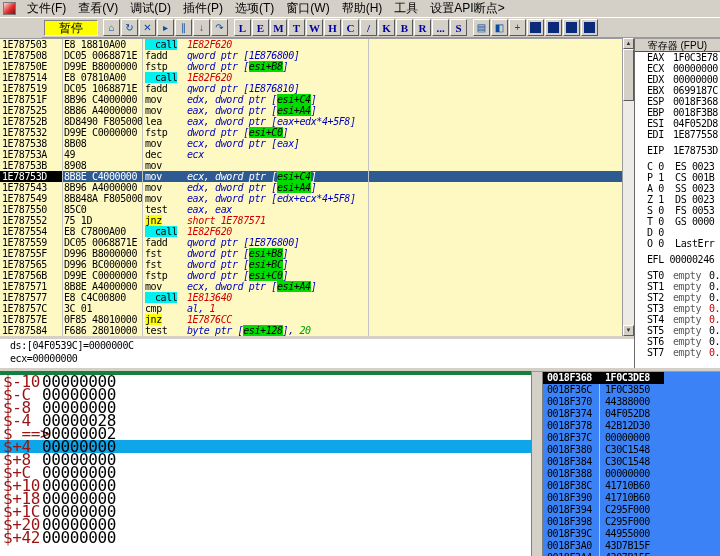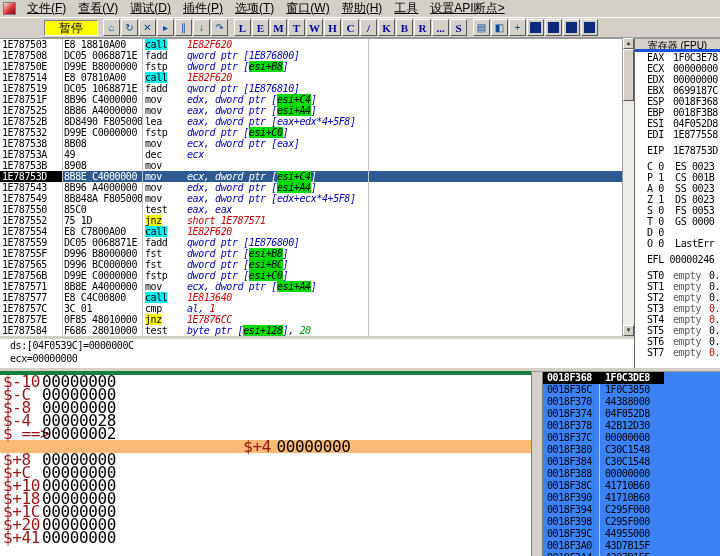--- a/index.html
+++ b/index.html
@@ -1,42 +1,42 @@
 <!DOCTYPE html>
 <html><head>
 <meta charset="utf-8">
 <style>
   *{margin:0;padding:0;box-sizing:border-box;}
   html,body{width:720px;height:556px;}
   body{position:relative;overflow:hidden;background:#d4d0c8;font-family:"Liberation Sans",sans-serif;}
   .mono{font-family:"DejaVu Sans Mono",monospace;letter-spacing:-0.4px;}
 
   
-  .menubar{position:absolute;top:0;left:0;width:720px;height:18px;background:#d4d0c8;display:flex;align-items:center;border-bottom:1px solid #ffffff;text-decoration:underline;}
+  .menubar{position:absolute;top:0;left:0;width:720px;height:18px;background:#d4d0c8;display:flex;align-items:center;border-bottom:1px solid #ffffff;}
   .app-icon{width:13px;height:13px;margin:0 5px 0 3px;border:1px solid #7a7a7a;background:linear-gradient(135deg,#ffd9d9 0%,#e03030 55%,#7d1010 100%);}
   .menu-items{display:flex;height:18px;}
   .menu-item{padding:0 6px;font-size:12px;line-height:17px;color:#000;white-space:nowrap;}
 
   
   .toolbar{position:absolute;top:18px;left:0;width:720px;height:20px;background:#d4d0c8;display:flex;align-items:center;padding-left:2px;border-bottom:1px solid #9a9a9a;margin-left:42px;}
   .status{background:#ffff00;color:#000;font-size:12px;height:16px;line-height:14px;padding:0 14px;border:1px solid;border-color:#808080 #ffffff #ffffff #808080;margin-right:5px;white-space:nowrap;}
   .tb-buttons{display:flex;align-items:center;gap:1px;}
   .tbtn{width:17px;height:17px;background:#d4d0c8;border:1px solid;border-color:#ffffff #5a5a5a #5a5a5a #ffffff;display:flex;align-items:center;justify-content:center;font-size:10px;color:#0a4da0;overflow:hidden;}
   .tbtn.letter{color:#0000a0;font-weight:bold;font-size:11px;font-family:"Liberation Serif",serif;}
   .tbtn .sq{width:11px;height:11px;background:#0c2a7a;display:block;}
   .tb-sep{width:4px;height:17px;}
 
   
-  .disasm{position:absolute;top:38px;left:0;width:688px;height:298px;background:#ffffff;overflow:hidden;border-top:1px solid #9a9a9a;font-size:10px;}
+  .disasm{position:absolute;top:38px;left:0;width:688px;height:298px;background:#fef9c3;overflow:hidden;border-top:1px solid #9a9a9a;font-size:10px;}
   .dis-row{position:relative;height:11px;line-height:11px;white-space:pre;}
   .c-addr{position:absolute;left:2px;width:60px;color:#000;overflow:hidden;}
   .c-hex{position:absolute;left:64px;width:78px;color:#000;overflow:hidden;}
   .c-mn{position:absolute;left:145px;color:#000;}
   .c-ops{position:absolute;left:187px;right:14px;overflow:hidden;font-style:italic;}
-  .mn-call{background:#00f0f0;}
+  .mn-call{background:#00f0f0;padding-left:10px;}
   .mn-jcc{background:#ffff00;}
   .op-p{color:#0000bd;}
   .op-g{background:#00dc00;color:#000;}
   .op-t{color:#d00000;}
   .op-i{color:#d00000;}
   .op-n{color:#00a000;}
   .dis-row.sel{background:#2e5a94;}
   .dis-row.sel .c-addr{left:0;width:62px;padding-left:2px;background:#000;color:#fff;}
   .dis-row.sel .c-hex,.dis-row.sel .c-mn{color:#fff;}
   .dis-row.sel .op-p{color:#fff;}
@@ -47,32 +47,32 @@
   .sb-btn{width:11px;height:11px;background:#d4d0c8;border:1px solid;border-color:#ffffff #5a5a5a #5a5a5a #ffffff;font-size:6px;line-height:9px;text-align:center;color:#303030;}
   .sb-btn.down{position:absolute;bottom:0;left:0;}
   .sb-thumb{position:absolute;top:11px;left:0;width:11px;height:52px;background:#d4d0c8;border:1px solid;border-color:#ffffff #5a5a5a #5a5a5a #ffffff;}
 
   
   .infopane{position:absolute;top:336px;left:0;width:634px;height:32px;background:#ffffff;border-top:3px solid #d4d0c8;font-size:10px;}
   .info-line{height:13px;line-height:13px;padding-left:10px;color:#000;white-space:pre;}
 
   
   .regs{position:absolute;top:38px;left:634px;width:86px;height:330px;background:#ffffff;border-left:1px solid #6a6a6a;border-top:1px solid #9a9a9a;overflow:hidden;font-size:10px;}
-  .regs-title{height:13px;line-height:13px;background:#d4d0c8;border-bottom:3px solid #1d4ed8;text-align:center;font-size:10px;font-family:"Liberation Sans",sans-serif;letter-spacing:0;white-space:nowrap;overflow:hidden;}
+  .regs-title{height:13px;line-height:13px;background:#d4d0c8;border-bottom:1px solid #1d4ed8;text-align:center;font-size:10px;font-family:"Liberation Sans",sans-serif;letter-spacing:0;white-space:nowrap;overflow:hidden;}
   .reg-row{height:11px;line-height:11px;padding-left:12px;white-space:pre;overflow:hidden;}
   .reg-gap{height:5px;}
   .reg-name{display:inline-block;width:26px;}
   .reg-val{color:#000;}
   .st-tag{display:inline-block;width:36px;color:#5a5a5a;}
   .st-val.red{color:#c80000;}
 
   
   .bl{position:absolute;top:371px;left:0;width:585px;height:185px;background:#ffffff;border-top:4px solid #15803d;overflow:hidden;font-size:16px;}
   .bl-row{height:13px;line-height:13px;white-space:pre;}
-  .bl-row.sel{background:#fdba74;text-align:center;}
+  .bl-row.sel{background:#0ea5e9;}
   .bl-label{display:inline-block;width:42px;padding-left:3px;color:#9b1313;}
   .bl-val{color:#000;}
   .divider-v{position:absolute;top:371px;left:531px;width:12px;height:185px;background:#d4d0c8;border-top:1px solid #9a9a9a;border-left:1px solid #808080;border-right:1px solid #808080;}
   .br{position:absolute;top:371px;left:543px;width:177px;height:185px;background:#3b82f6;border-top:1px solid #9a9a9a;overflow:hidden;font-size:10px;}
   .br-row{height:12px;line-height:12px;white-space:pre;}
   .br-addr{display:inline-block;width:57px;padding-left:4px;border-right:1px solid #c2c2c2;}
   .br-val{display:inline-block;width:64px;padding-left:5px;}
   .br-row.sel .br-addr,.br-row.sel .br-val{background:#000;color:#fff;font-weight:bold;border-right-color:#000;}
 </style>
 </head>
@@ -225,21 +225,21 @@
       <div class="bl-row"><span class="bl-label">$-8</span><span class="bl-val">00000000</span></div>
       <div class="bl-row"><span class="bl-label">$-4</span><span class="bl-val">00000028</span></div>
       <div class="bl-row"><span class="bl-label">$ ==&gt;</span><span class="bl-val">00000002</span></div>
       <div class="bl-row sel"><span class="bl-label">$+4</span><span class="bl-val">00000000</span></div>
       <div class="bl-row"><span class="bl-label">$+8</span><span class="bl-val">00000000</span></div>
       <div class="bl-row"><span class="bl-label">$+C</span><span class="bl-val">00000000</span></div>
       <div class="bl-row"><span class="bl-label">$+10</span><span class="bl-val">00000000</span></div>
       <div class="bl-row"><span class="bl-label">$+18</span><span class="bl-val">00000000</span></div>
       <div class="bl-row"><span class="bl-label">$+1C</span><span class="bl-val">00000000</span></div>
       <div class="bl-row"><span class="bl-label">$+20</span><span class="bl-val">00000000</span></div>
-      <div class="bl-row"><span class="bl-label">$+41</span><span class="bl-val">00000000</span></div>
+      <div class="bl-row"><span class="bl-label">$+42</span><span class="bl-val">00000000</span></div>
     </div>
 </div>
 
 <div class="divider-v"></div>
 
 <div class="br mono">
   <div>
       <div class="br-row sel"><span class="br-addr">0018F368</span><span class="br-val">1F0C3DE8</span></div>
       <div class="br-row"><span class="br-addr">0018F36C</span><span class="br-val">1F0C3850</span></div>
       <div class="br-row"><span class="br-addr">0018F370</span><span class="br-val">44388000</span></div>

